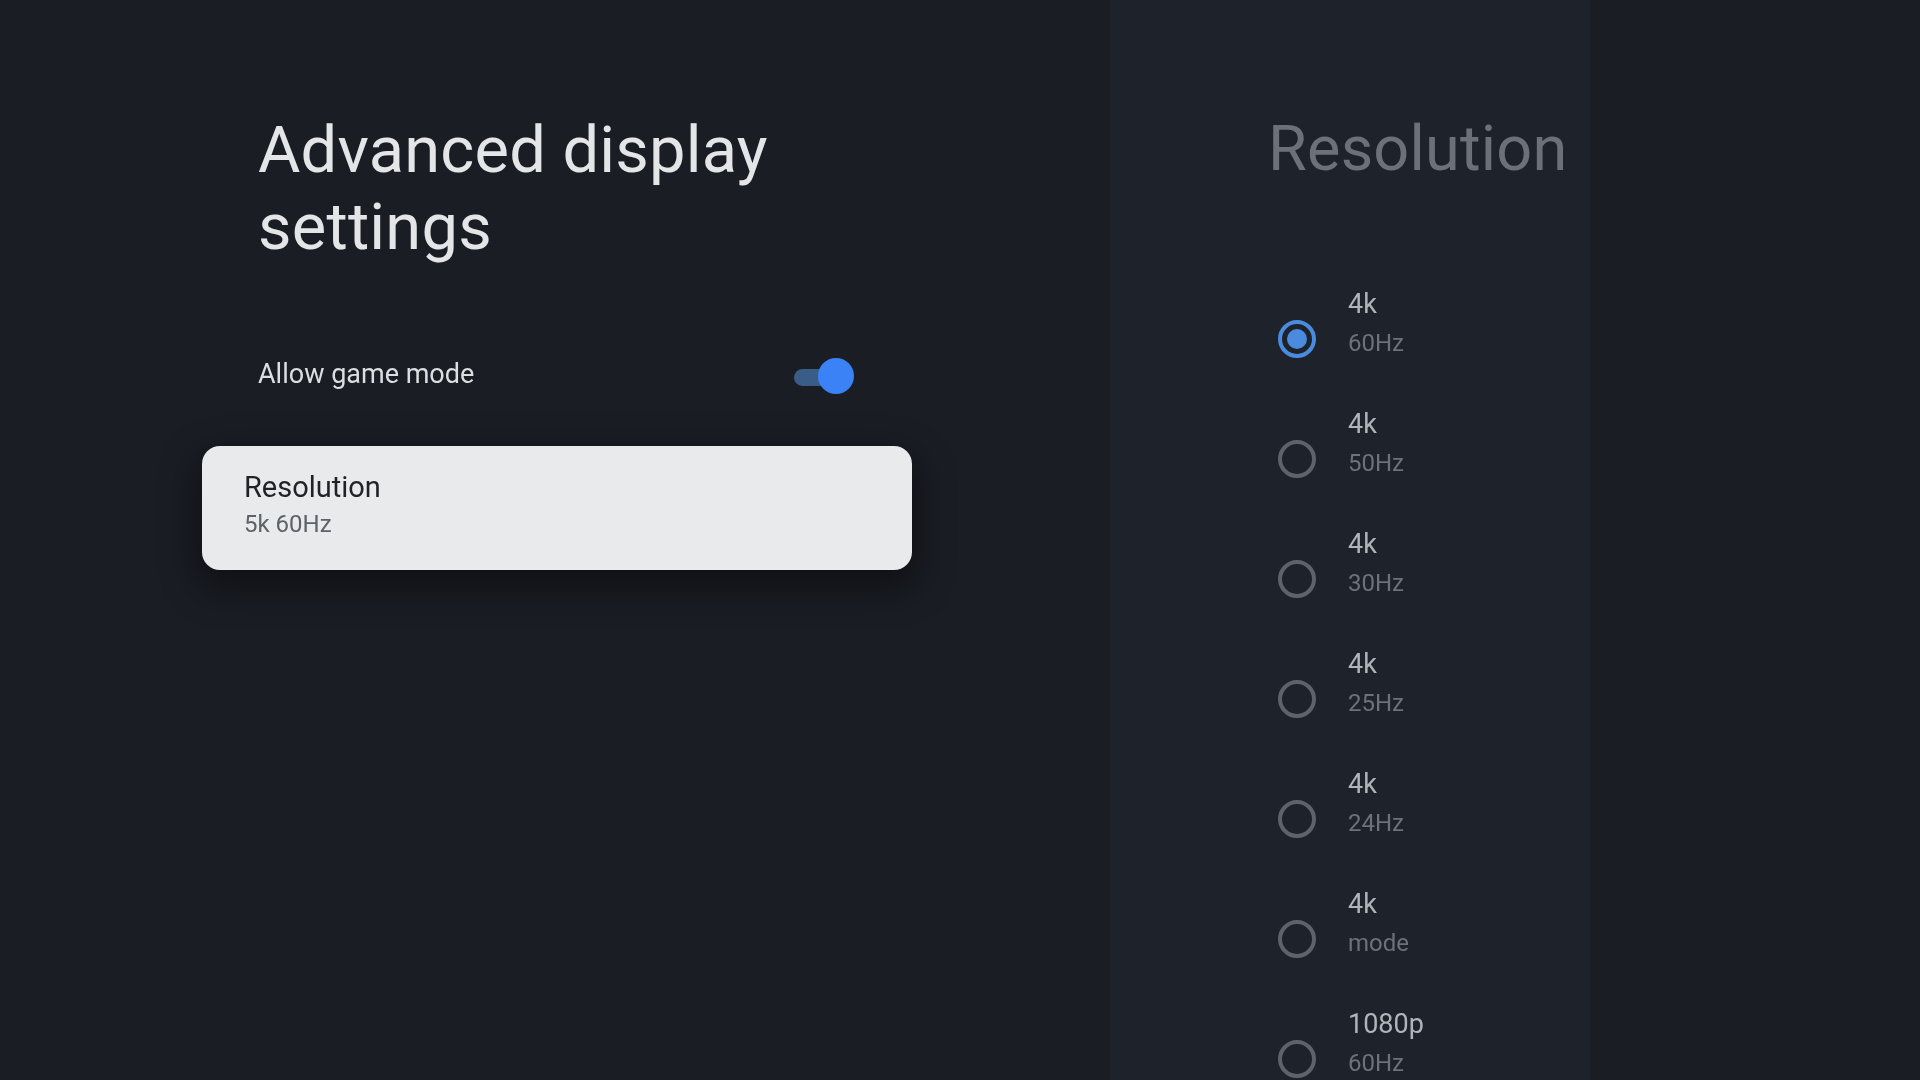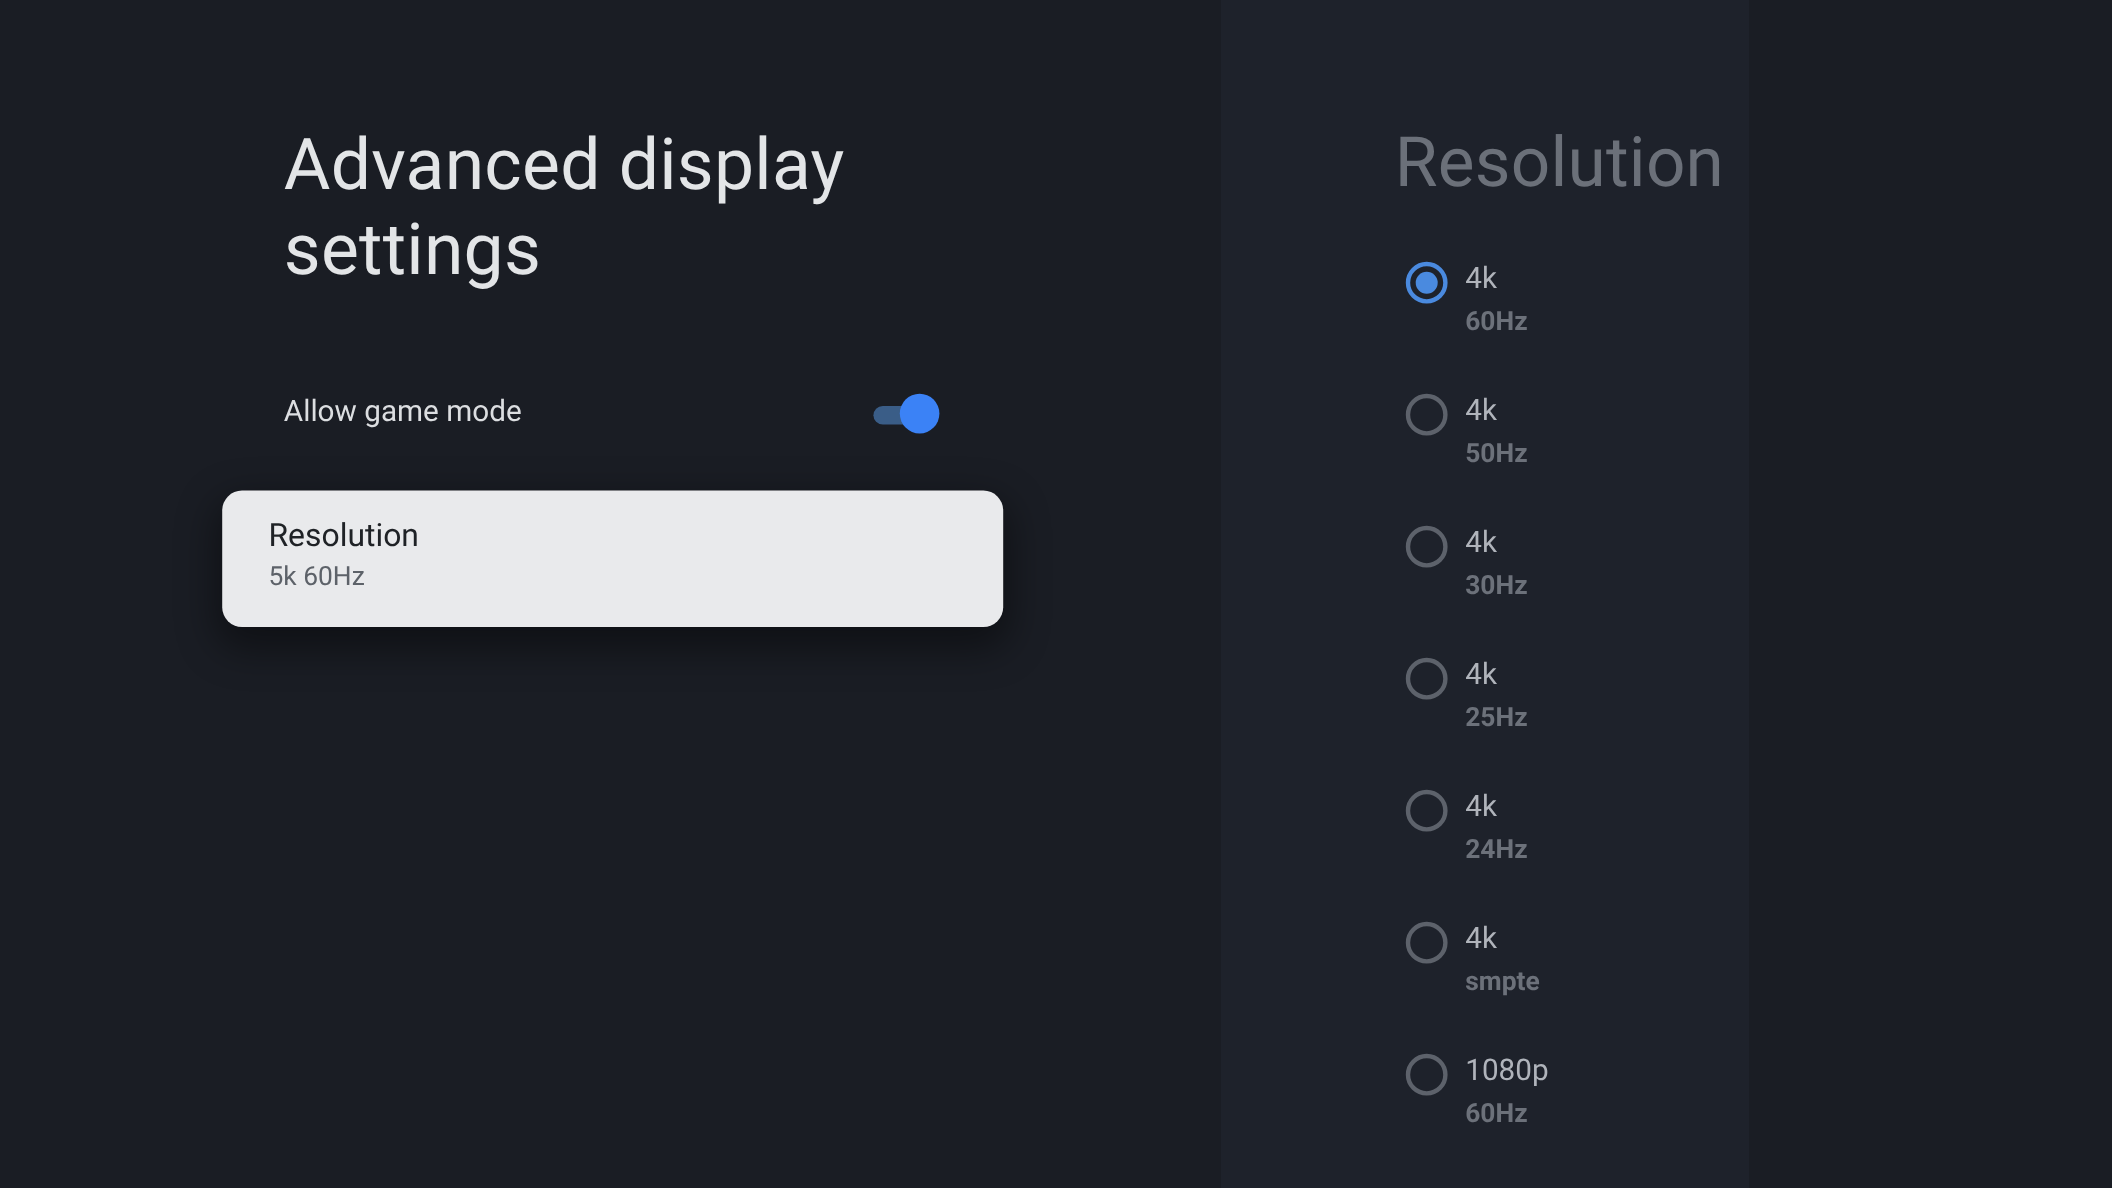--- a/index.html
+++ b/index.html
@@ -110,22 +110,22 @@
     letter-spacing: 0.2px;
   }
   .options {
     position: absolute;
     left: 168px;
     top: 238px;
     width: 560px;
   }
   .option {
     display: flex;
-    align-items: flex-start;
-    gap: 16px;
+    align-items: flex-end;
+    gap: 32px;
     height: 120px;
   }
   .radio {
     width: 38px;
     height: 38px;
     position: relative;
     flex-shrink: 0;
     display: flex;
     align-items: center;
     justify-content: center;
@@ -151,21 +151,21 @@
   .opt-text .line1 {
     font-size: 27px;
     color: #b0b4bb;
     font-weight: 400;
     line-height: 1.15;
     margin-bottom: 10px;
   }
   .opt-text .line2 {
     font-size: 24px;
     color: #6c717a;
-    font-weight: 700;
+    font-weight: 400;
     line-height: 1.15;
   }
 </style>
 </head>
 <body>
 
 <div class="screen">
 
   <div class="left-pane">
     <h1 class="page-title">Advanced display settings</h1>
@@ -234,21 +234,21 @@
             <div class="line1">4k</div>
             <div class="line2">24Hz</div>
           </div>
         </div>
         <div class="option">
           <span class="radio">
             <span class="ring"></span>
           </span>
           <div class="opt-text">
             <div class="line1">4k</div>
-            <div class="line2">smpte</div>
+            <div class="line2">mode</div>
           </div>
         </div>
         <div class="option">
           <span class="radio">
             <span class="ring"></span>
           </span>
           <div class="opt-text">
             <div class="line1">1080p</div>
             <div class="line2">60Hz</div>
           </div>

